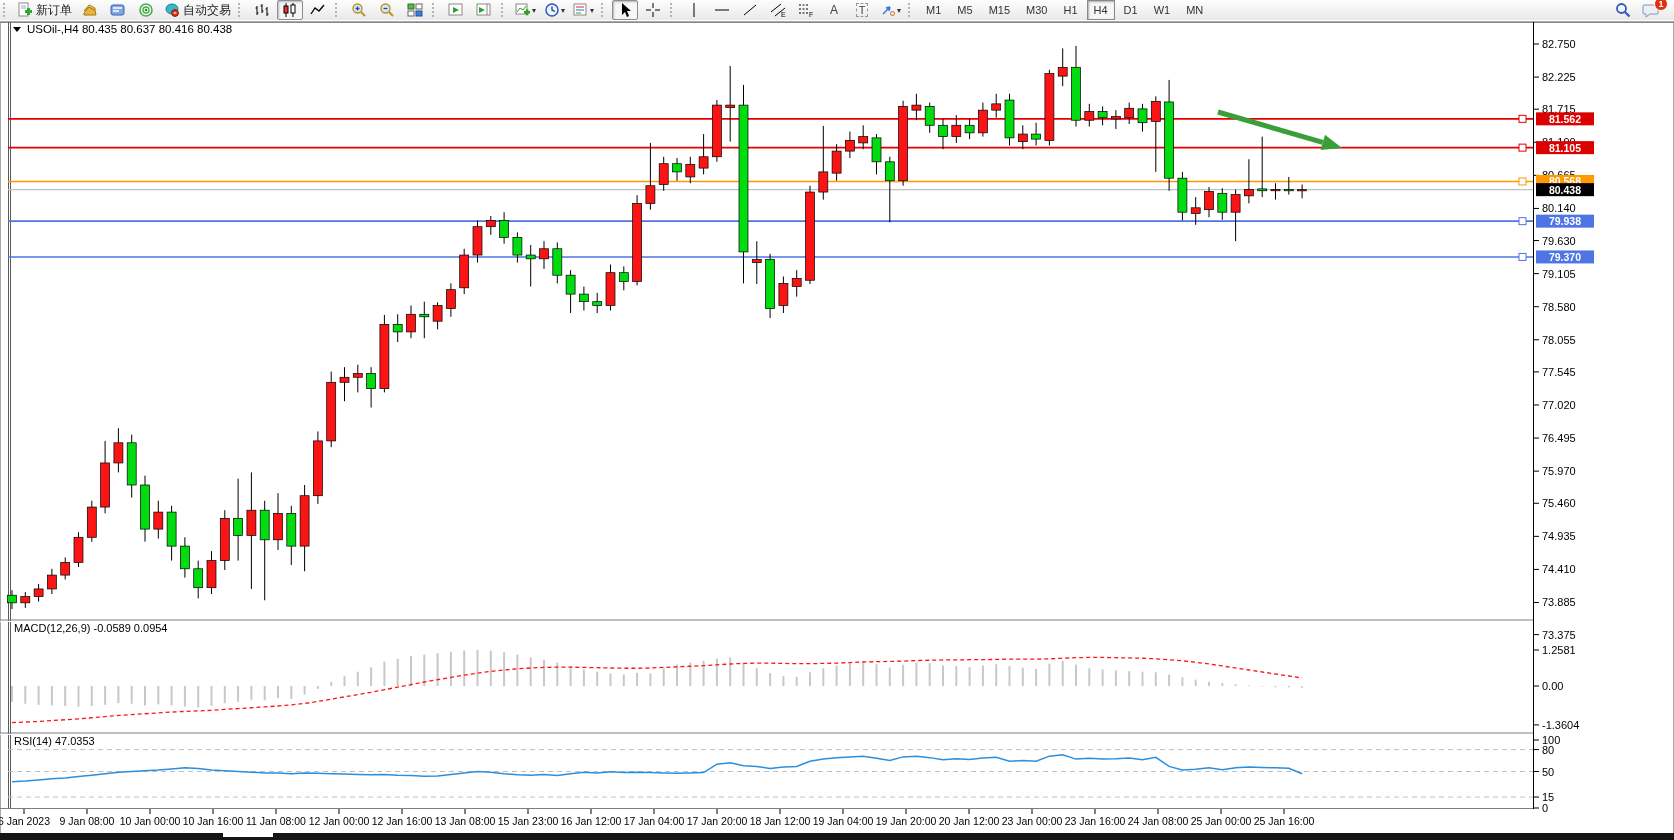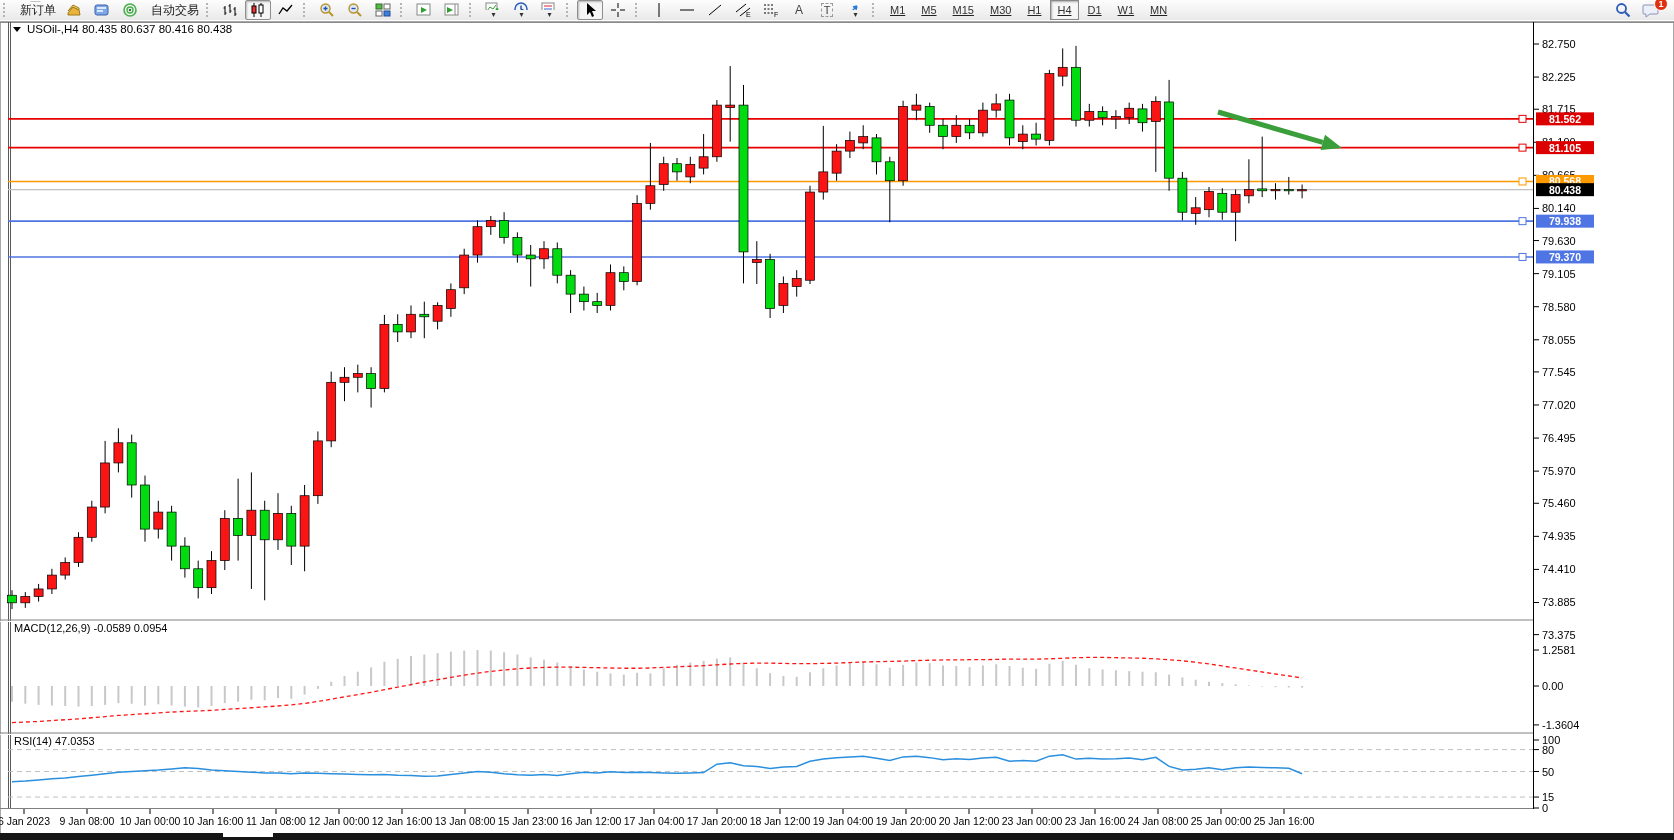--- a/index.html
+++ b/index.html
@@ -3,21 +3,21 @@
 <meta charset="utf-8">
 <style>
   html,body{margin:0;padding:0;width:1674px;height:840px;overflow:hidden;background:#fff;
     font-family:"Liberation Sans",sans-serif;-webkit-font-smoothing:antialiased;}
   
   .toolbar{position:absolute;top:0;left:0;width:1674px;height:20px;
     background:linear-gradient(#fdfdfd,#e9e9e9);border-bottom:1px solid #9b9b9b;
     display:flex;align-items:center;font-size:12px;color:#222;white-space:nowrap;}
   .grip{width:5px;height:14px;margin:0 3px;border-left:2px dotted #b5b5b5;}
   .tbtn{height:18px;min-width:20px;display:flex;align-items:center;justify-content:center;
-    padding:0 2px;margin:0 1px;border:1px solid transparent;border-radius:2px;cursor:default;flex-direction:column;}
+    padding:0 2px;margin:0 1px;border:1px solid transparent;border-radius:2px;cursor:default;}
   .tbtn.pressed{background:#f6f6f6;border:1px solid #8f8f8f;box-shadow:inset 1px 1px 2px rgba(0,0,0,.25);}
   .tbtn .lab{margin-left:3px;}
   .caret{font-size:8px;color:#333;margin-left:1px;}
   .tf{height:18px;padding:0 6px;margin:0 1px;font-size:11px;color:#333;
     display:flex;align-items:center;border:1px solid transparent;}
   .tf.active{background:#f7f7f7;border:1px solid #898989;box-shadow:inset 1px 1px 2px rgba(0,0,0,.3);}
   .spacer{flex:1;}
   .icon{display:block;}
   .badge{position:absolute;top:-4px;right:-5px;width:12px;height:12px;border-radius:50%;
     background:#e03010;color:#fff;font-size:9px;font-weight:bold;display:flex;
@@ -216,21 +216,21 @@
   <div class="tbtn">
     <svg class="icon" width="16" height="16">
       <path d="M3 12 L10 5 M10 5 l-4 1 M10 5 l-1 4" stroke="#2a7adb" stroke-width="1.4" fill="none"></path>
       <circle cx="12.5" cy="11.5" r="2" fill="none" stroke="#d2691e"></circle>
     </svg>
     <span class="caret">▾</span>
   </div>
 
   <div class="grip"></div>
 
-  <div id="tf-group" style="display:flex;align-items:center;text-decoration:underline;">
+  <div id="tf-group" style="display:flex;align-items:center;">
       <div class="tf">M1</div>
       <div class="tf">M5</div>
       <div class="tf">M15</div>
       <div class="tf">M30</div>
       <div class="tf">H1</div>
       <div class="tf active">H4</div>
       <div class="tf">D1</div>
       <div class="tf">W1</div>
       <div class="tf">MN</div>
     </div>

